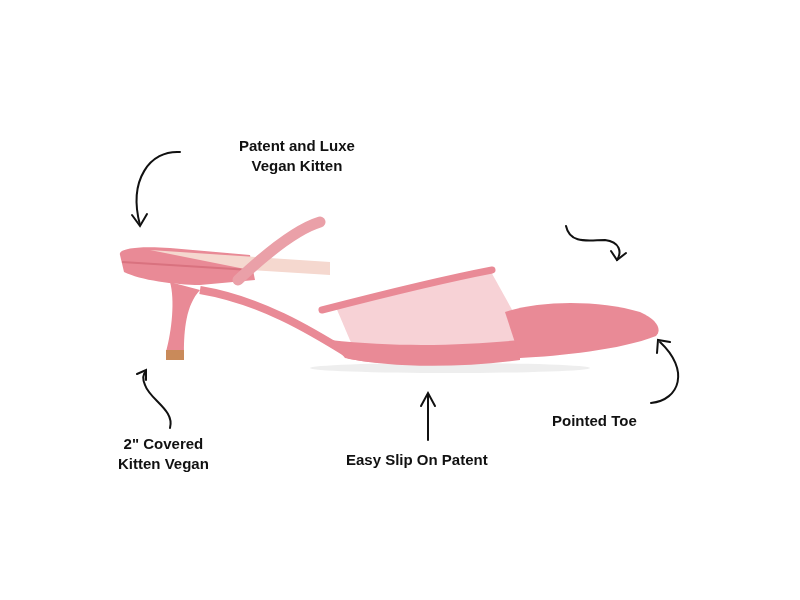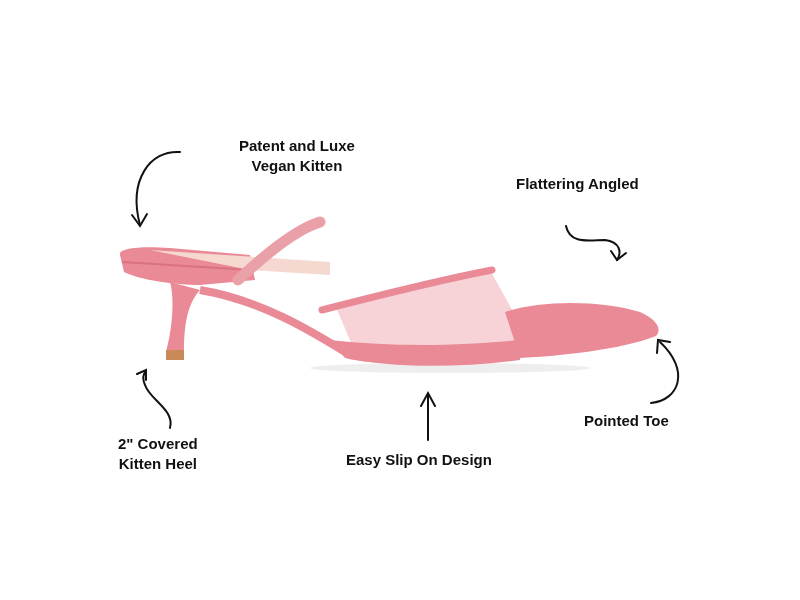--- a/index.html
+++ b/index.html
@@ -54,24 +54,23 @@
     <path d="M651 403 C 680 400, 690 370, 660 342"></path>
     <path d="M657 353 L 658 340 L 670 342"></path>
   </g>
 </svg>
 
 <div class="label" style="left:204px; top:136px;margin-left:35px;">
   <span>Patent and Luxe</span>
   <span>Vegan Kitten</span>
 </div>
 <div class="label" style="left:516px; top:174px;">
-  <span>Flattering Angled</span>
 </div>
 <div class="label" style="left:118px; top:434px;">
   <span>2" Covered</span>
-  <span>Kitten Heel</span>
+  <span>Kitten Vegan</span>
 </div>
 <div class="label" style="left:346px; top:450px;">
-  <span>Easy Slip On Design</span>
+  <span>Easy Slip On Patent</span>
 </div>
-<div class="label" style="left:584px; top:411px;">
+<div class="label" style="left:552px; top:411px;">
   <span>Pointed Toe</span>
 </div>
 
 </body></html>

